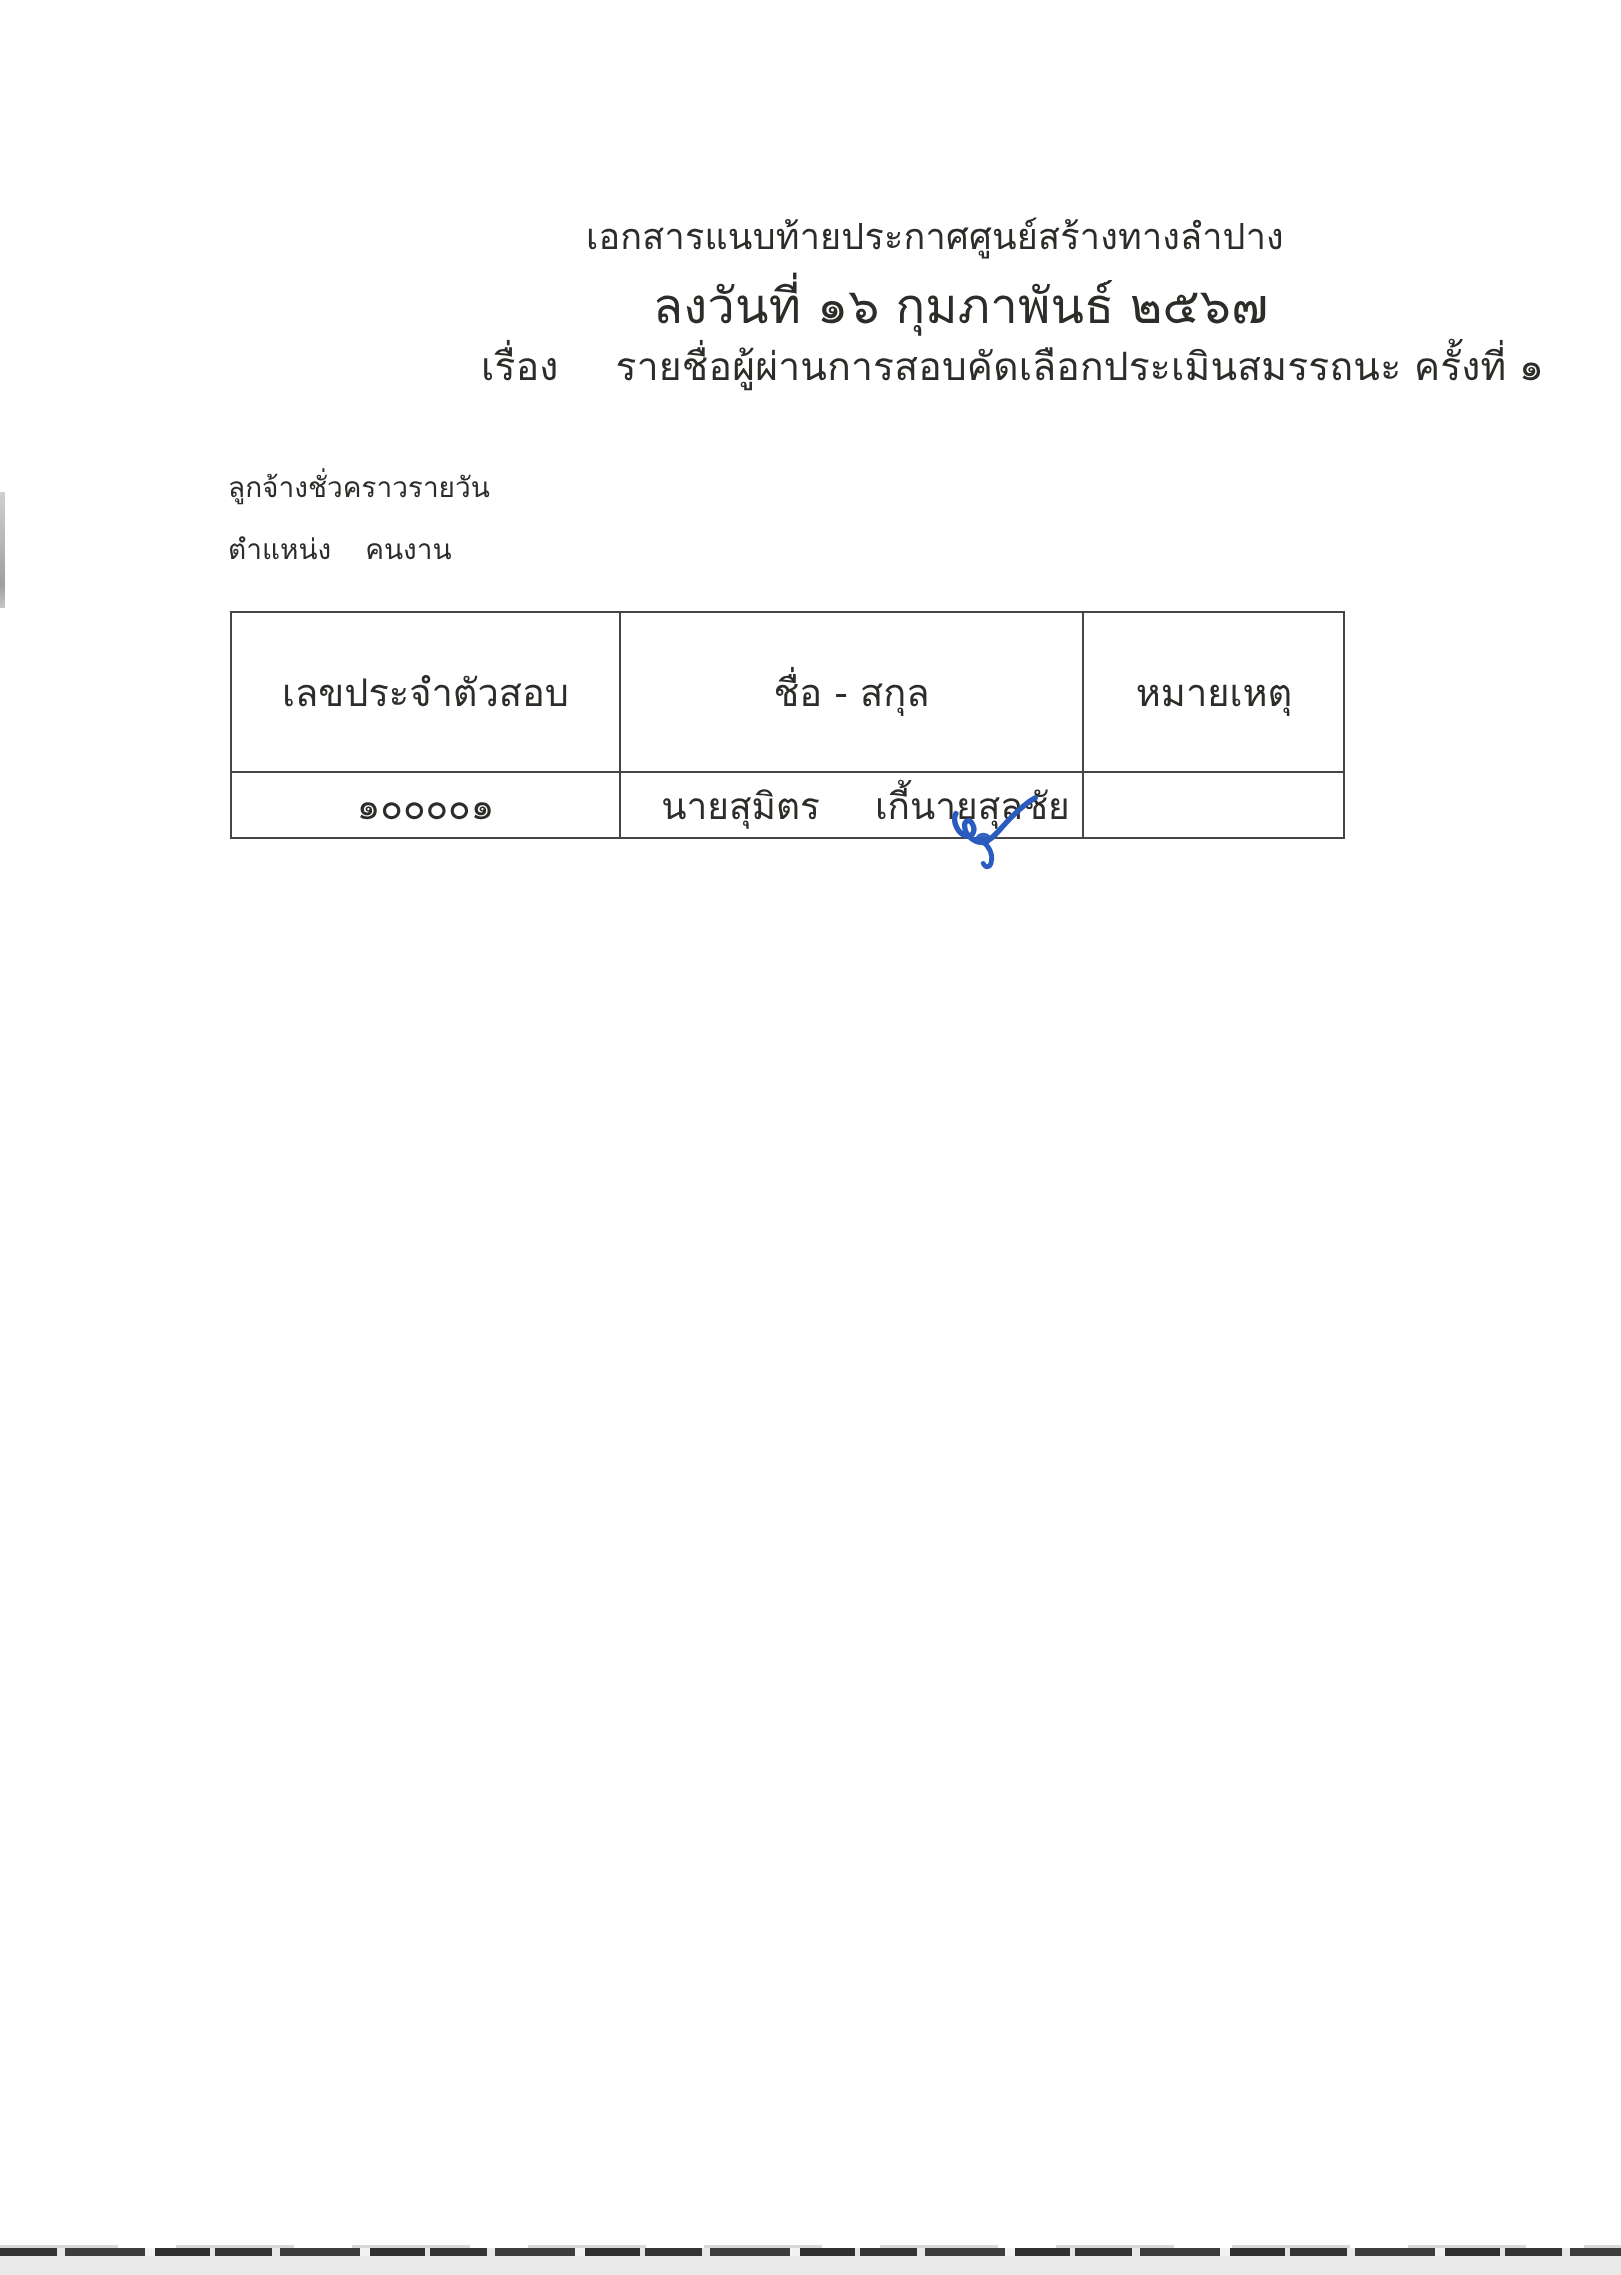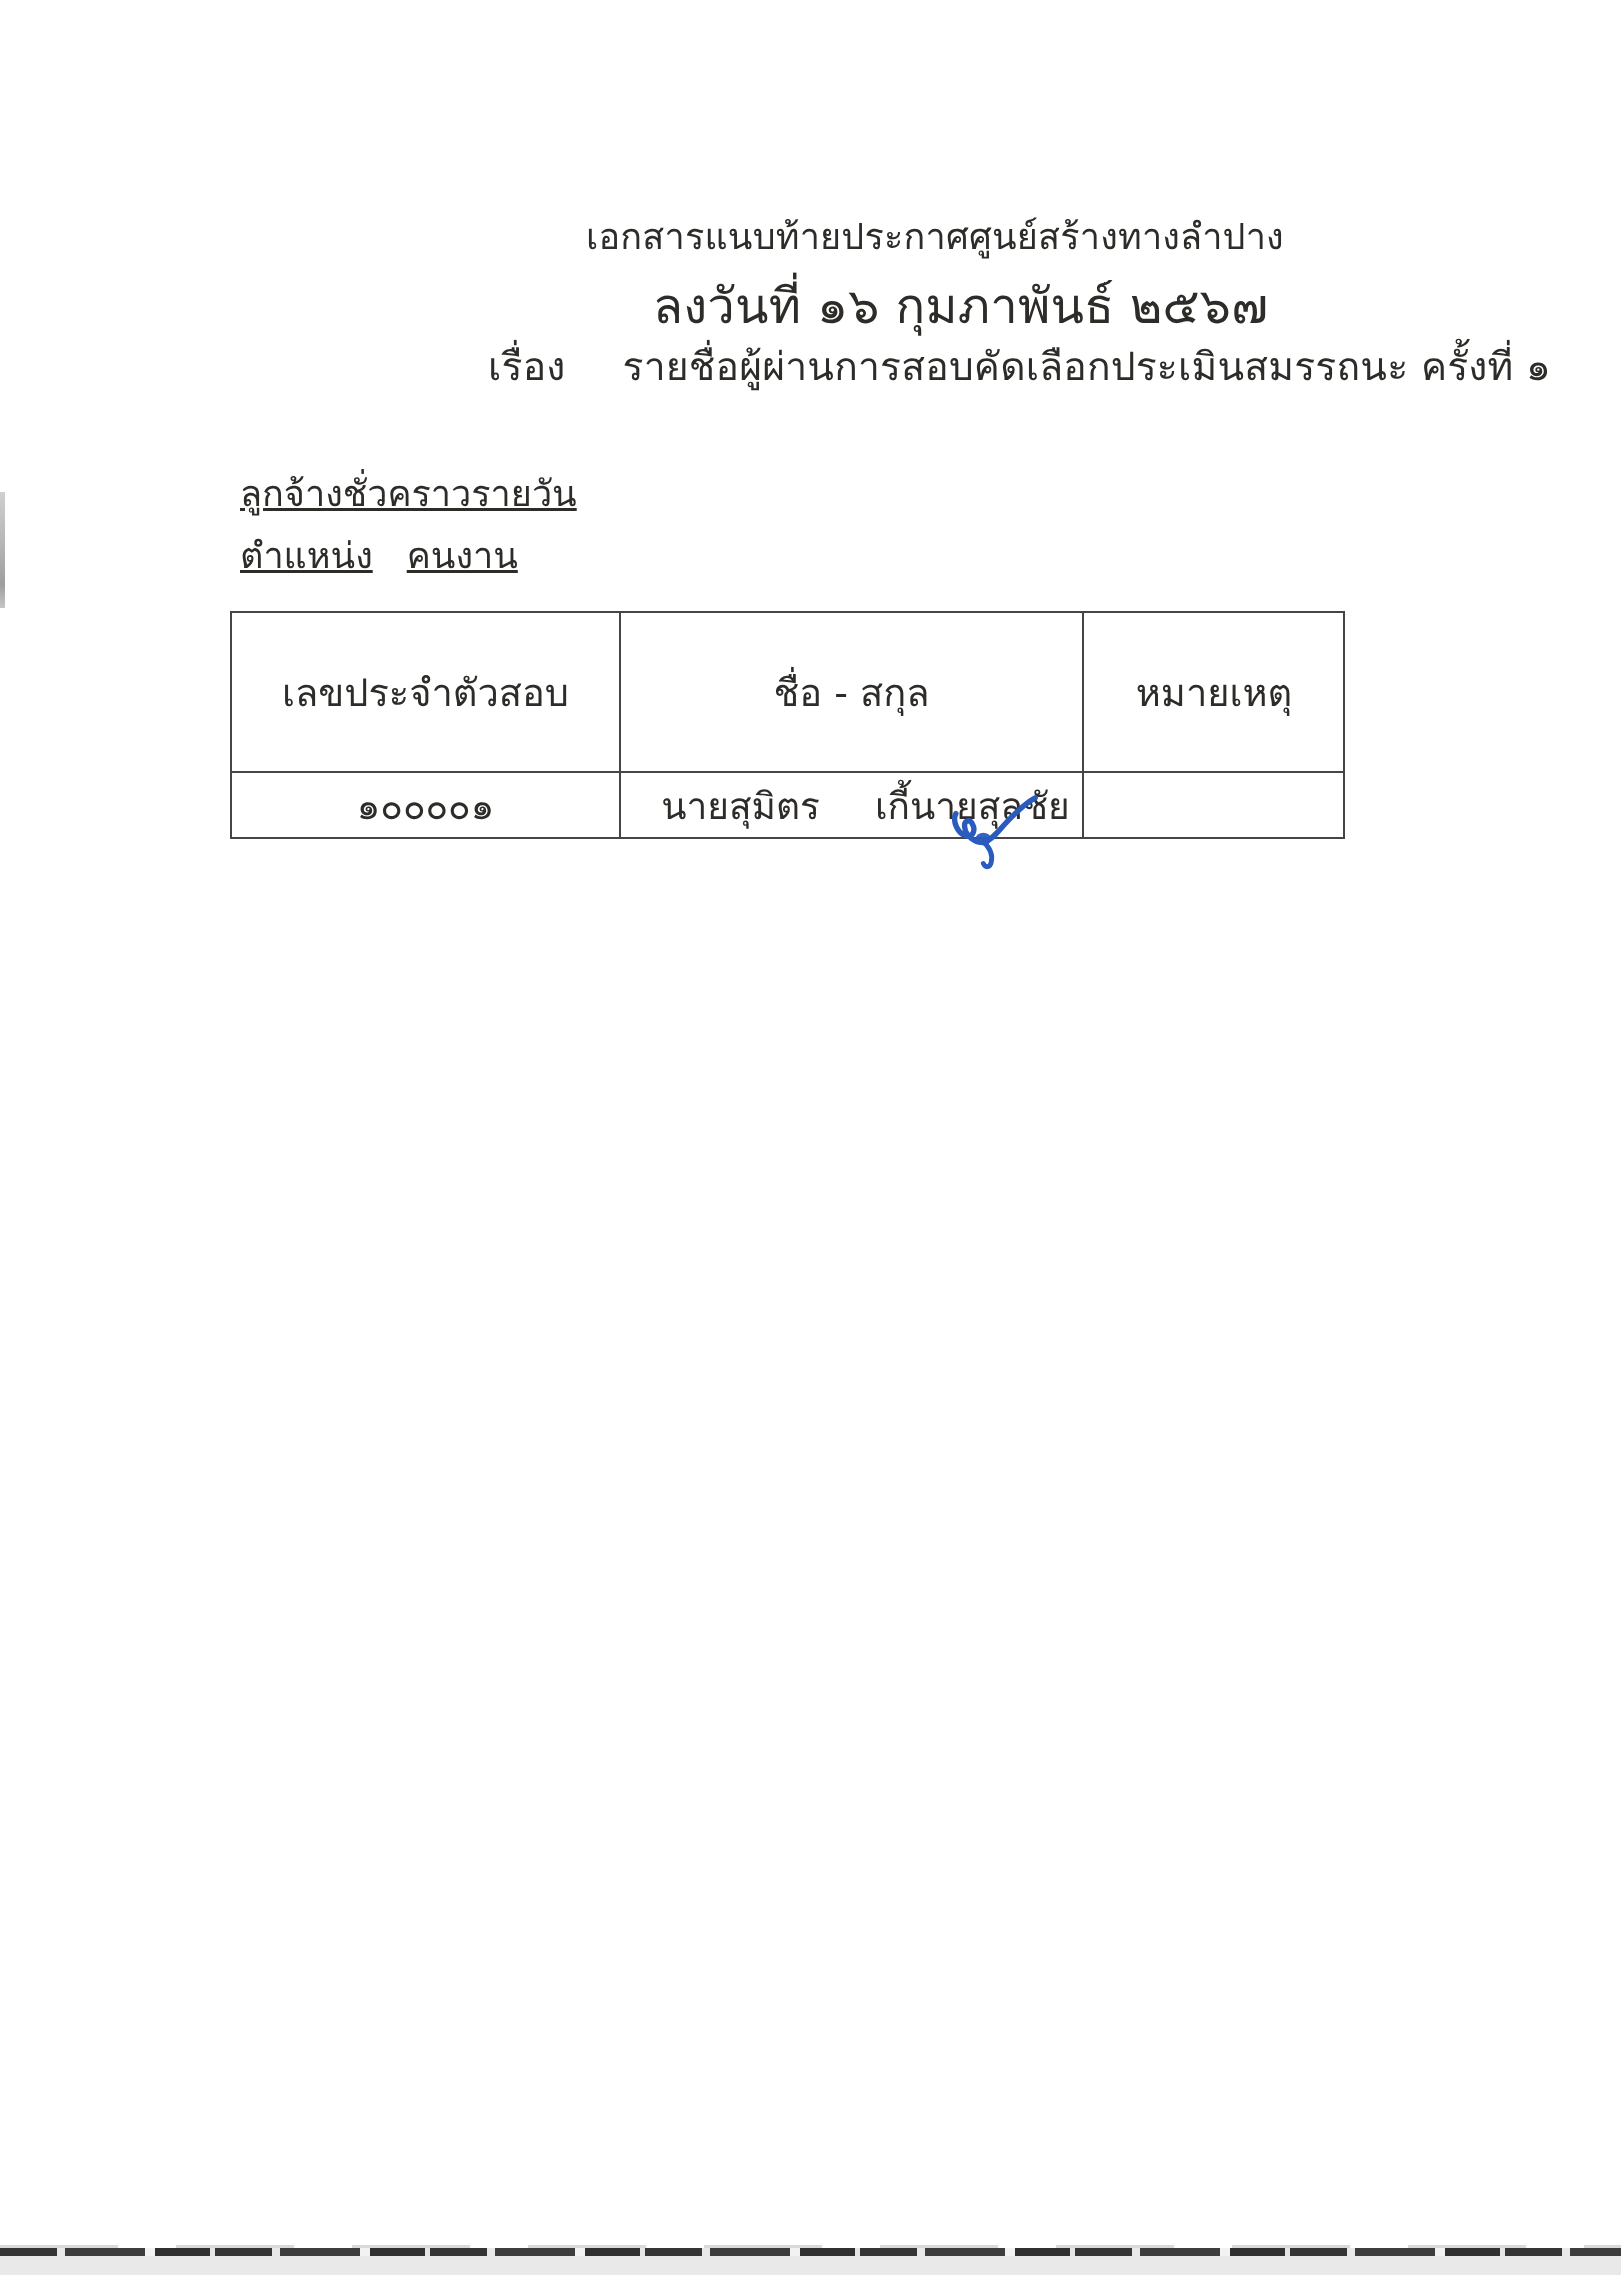--- a/index.html
+++ b/index.html
@@ -19,30 +19,29 @@
   
   .hline {
     position: absolute;
     white-space: nowrap;
     color: #2e2c29;
     letter-spacing: 0.2px;
   }
   .hline-1 { top: 208px; left: 586px; font-size: 36px; }
   .hline-2 { top: 267px; left: 653px; font-size: 49px; }
   .hline-3 { top: 335px; left: 481px; font-size: 39px; }
-  .hline-3 .subject-label { margin-right: 57px; margin-left: 7px; }
+  .hline-3 .subject-label { margin-right: 57px; }
   .hline-4 { top: 412px; left: 561px; font-size: 39px; }
 
   
   .intro-line {
     position: absolute;
-    left: 240px;
-    font-size: 36px;
+    left: 228px;
+    font-size: 28px;
     white-space: nowrap;
-    text-decoration: underline;
   }
   .intro-1 { top: 465px; }
   .intro-2 { top: 527px; }
   .intro-2 .pos-label { margin-right: 34px; }
 
   
   .doc-table {
     position: absolute;
     left: 230px;
     top: 611px;

